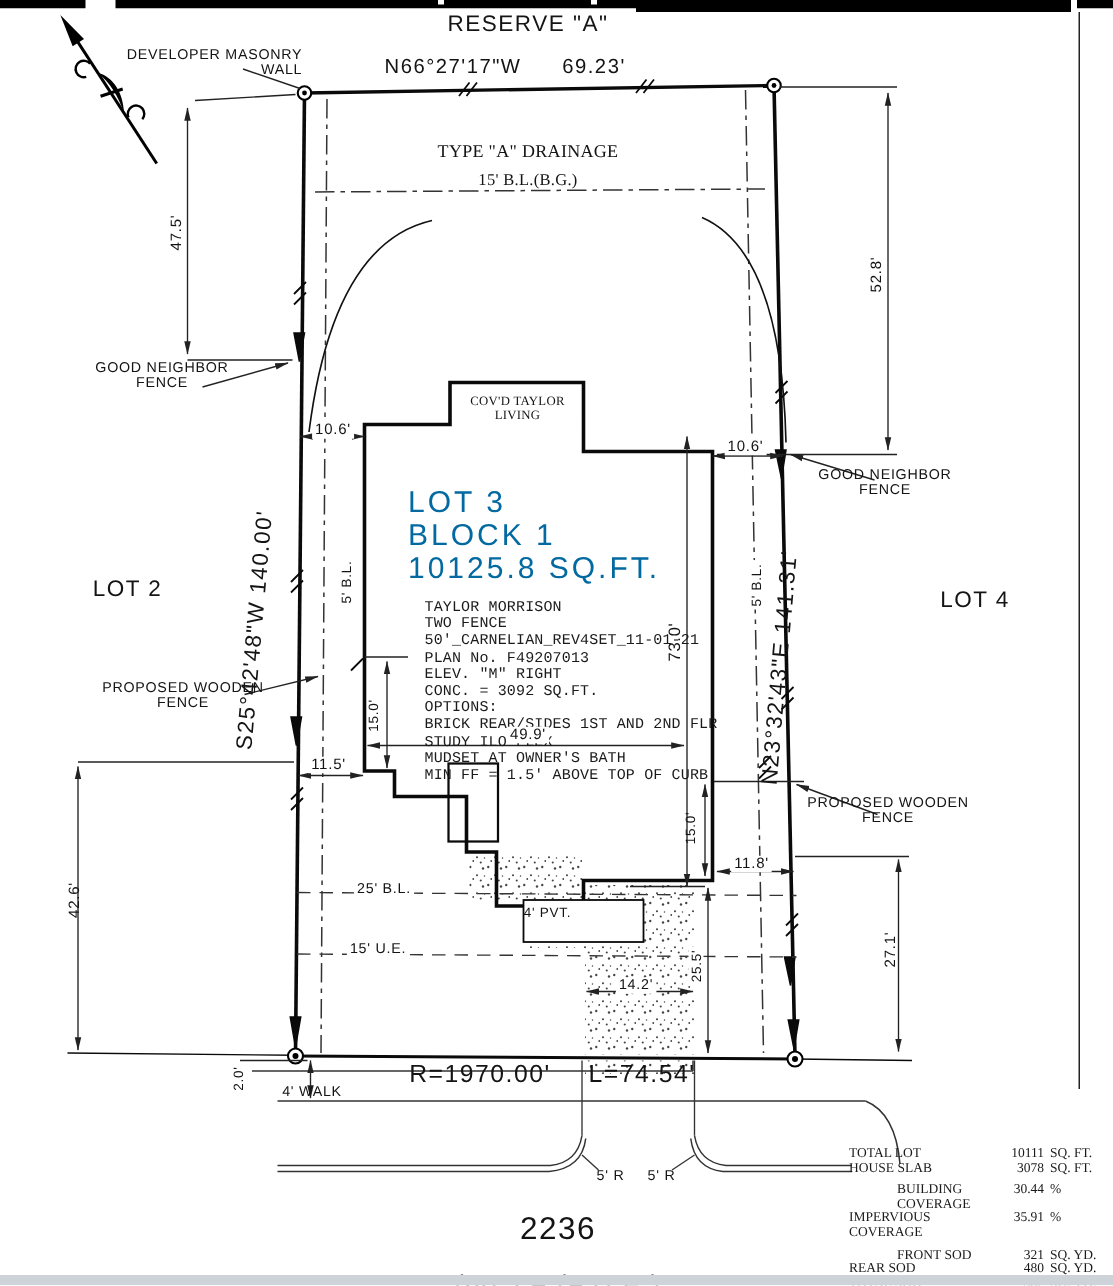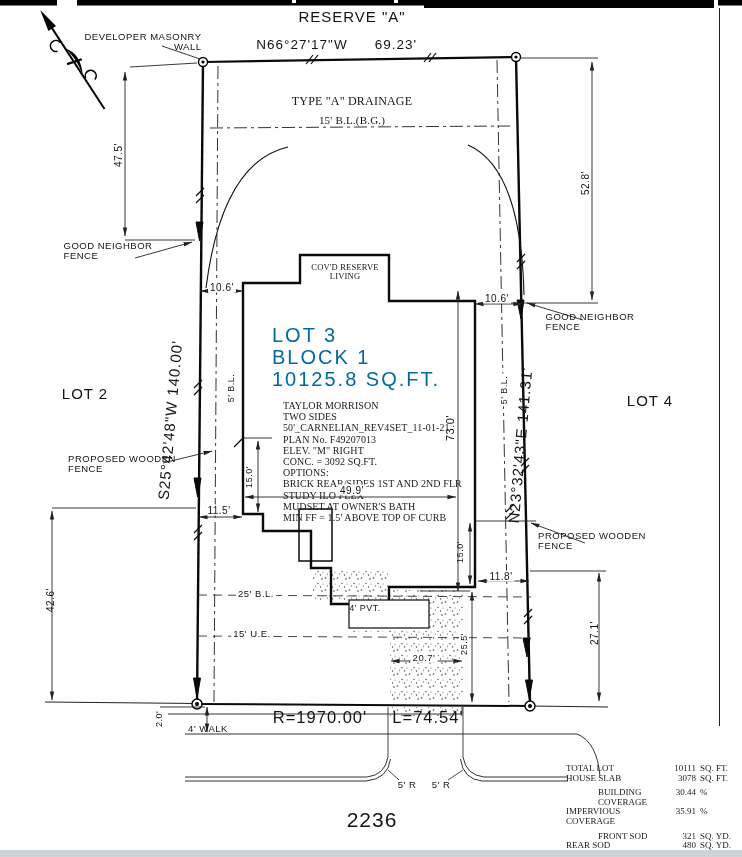--- a/index.html
+++ b/index.html
@@ -5,27 +5,27 @@
   html,body{margin:0;padding:0;background:#fff;}
   #sheet{position:relative;width:742px;height:857px;background:#fff;overflow:hidden;
          font-family:"Liberation Sans",sans-serif;color:#111;}
   #sheet svg{position:absolute;left:0;top:0;}
   .lbl{position:absolute;transform:translate(-50%,-50%);white-space:nowrap;
        font-family:"Liberation Sans",sans-serif;color:#141414;letter-spacing:.5px;font-size:10px;}
   .rot{transform:translate(-50%,-50%) rotate(-90deg);}
   .r84{transform:translate(-50%,-50%) rotate(-85deg);}
   .serif{font-family:"Liberation Serif",serif;letter-spacing:.2px;}
   .bg{background:#fff;padding:0 2px;}
-  .two{line-height:10px;font-size:9.5px;}
+  .two{line-height:10px;text-align:center;font-size:9.5px;}
   .tr{text-align:right;}
   .s9{font-size:9px}.s95{font-size:9.5px}.s11{font-size:11px}.s12{font-size:12px}
   .s14{font-size:13.5px}.s15{font-size:15px}.s16{font-size:16.5px}.s21{font-size:21px}
   .cad{letter-spacing:1px;}
   #lotblk{position:absolute;left:272px;top:324px;font-size:20px;line-height:22px;letter-spacing:2px;color:#0369a1;}
-  #specs{position:absolute;left:283px;top:400px;font-family:Liberation Serif, serif;
+  #specs{position:absolute;left:283px;top:400px;font-family:Liberation Mono, monospace;
          font-size:10px;line-height:11.2px;color:#1a1a1a;letter-spacing:.1px;}
   #specs span{display:block;}
   #areatable{position:absolute;left:566px;top:764px;font-family:"Liberation Serif",serif;
              font-size:9px;line-height:9.6px;color:#1a1a1a;width:176px;}
   .trow{display:flex;}
   .trow .tl{flex:1;}
   .trow .tv{width:30px;text-align:right;margin-right:4px;}
   .trow .tu{width:42px;}
   .gap{margin-top:5px;margin-left:32px;}
   #graybar{position:absolute;left:0;top:850px;width:742px;height:7px;background:#cdd3d9;}
@@ -204,21 +204,21 @@
   <div class="lbl two" style="left:108px;top:251px">
     <span>GOOD NEIGHBOR</span><br>
     <span>FENCE</span>
   </div>
   <div class="lbl two" style="left:590px;top:322px">
     <span>GOOD NEIGHBOR</span><br>
     <span>FENCE</span>
   </div>
 
   <div class="lbl serif" style="left:345px;top:272px;font-size:8.5px;line-height:9px;text-align:center">
-    <span>COV'D RESERVE</span><br>
+    <span>COV'D TAYLOR</span><br>
     <span>LIVING</span>
   </div>
 
   <div class="lbl bg" style="left:222px;top:287px">10.6'</div>
   <div class="lbl bg" style="left:497px;top:298px">10.6'</div>
 
   <div class="lbl r84 s15 cad" style="left:170px;top:420px">S25°42'48"W  140.00'</div>
   <div class="lbl r84 s15 cad" style="left:520px;top:445px">N23°32'43"E  141.31'</div>
 
   <div class="lbl rot s9 bg" style="left:231px;top:388px">5' B.L.</div>
@@ -228,21 +228,21 @@
   <div class="lbl s15 cad" style="left:650px;top:400px">LOT 4</div>
 
   <div id="lotblk">
     <span style="display:block">LOT 3</span>
     <span style="display:block">BLOCK 1</span>
     <span style="display:block">10125.8 SQ.FT.</span>
   </div>
 
   <div id="specs">
     <span>TAYLOR MORRISON</span>
-    <span>TWO SIDES</span>
+    <span>TWO FENCE</span>
     <span>50'_CARNELIAN_REV4SET_11-01-21</span>
     <span>PLAN No. F49207013</span>
     <span>ELEV. "M" RIGHT</span>
     <span>CONC. = 3092 SQ.FT.</span>
     <span>OPTIONS:</span>
     <span>BRICK REAR/SIDES 1ST AND 2ND FLR</span>
     <span>STUDY ILO FLEX</span>
     <span>MUDSET AT OWNER'S BATH</span>
     <span>MIN FF = 1.5' ABOVE TOP OF CURB</span>
   </div>
@@ -262,21 +262,21 @@
   <div class="lbl bg" style="left:352px;top:490px">49.9'</div>
   <div class="lbl bg" style="left:219px;top:510px">11.5'</div>
   <div class="lbl rot s9" style="left:460px;top:552px">15.0'</div>
   <div class="lbl bg" style="left:501px;top:576px">11.8'</div>
   <div class="lbl rot" style="left:50px;top:600px">42.6'</div>
 
   <div class="lbl bg s95" style="left:256px;top:593px">25' B.L.</div>
   <div class="lbl s9" style="left:365px;top:608px">4' PVT.</div>
   <div class="lbl rot s9 bg" style="left:464px;top:644px">25.5'</div>
   <div class="lbl bg s95" style="left:252px;top:633px">15' U.E.</div>
-  <div class="lbl bg s95" style="left:424px;top:657px">20.7'</div>
+  <div class="lbl bg s95" style="left:424px;top:657px">14.2'</div>
   <div class="lbl rot" style="left:594px;top:633px">27.1'</div>
 
   <div class="lbl s16 cad" style="left:320px;top:717px">R=1970.00'</div>
   <div class="lbl s16 cad" style="left:428px;top:717px">L=74.54'</div>
 
   <div class="lbl rot s9" style="left:159px;top:719px">2.0'</div>
   <div class="lbl s95" style="left:208px;top:728px">4' WALK</div>
   <div class="lbl s95" style="left:407px;top:784px">5' R</div>
   <div class="lbl s95" style="left:441px;top:784px">5' R</div>
 

